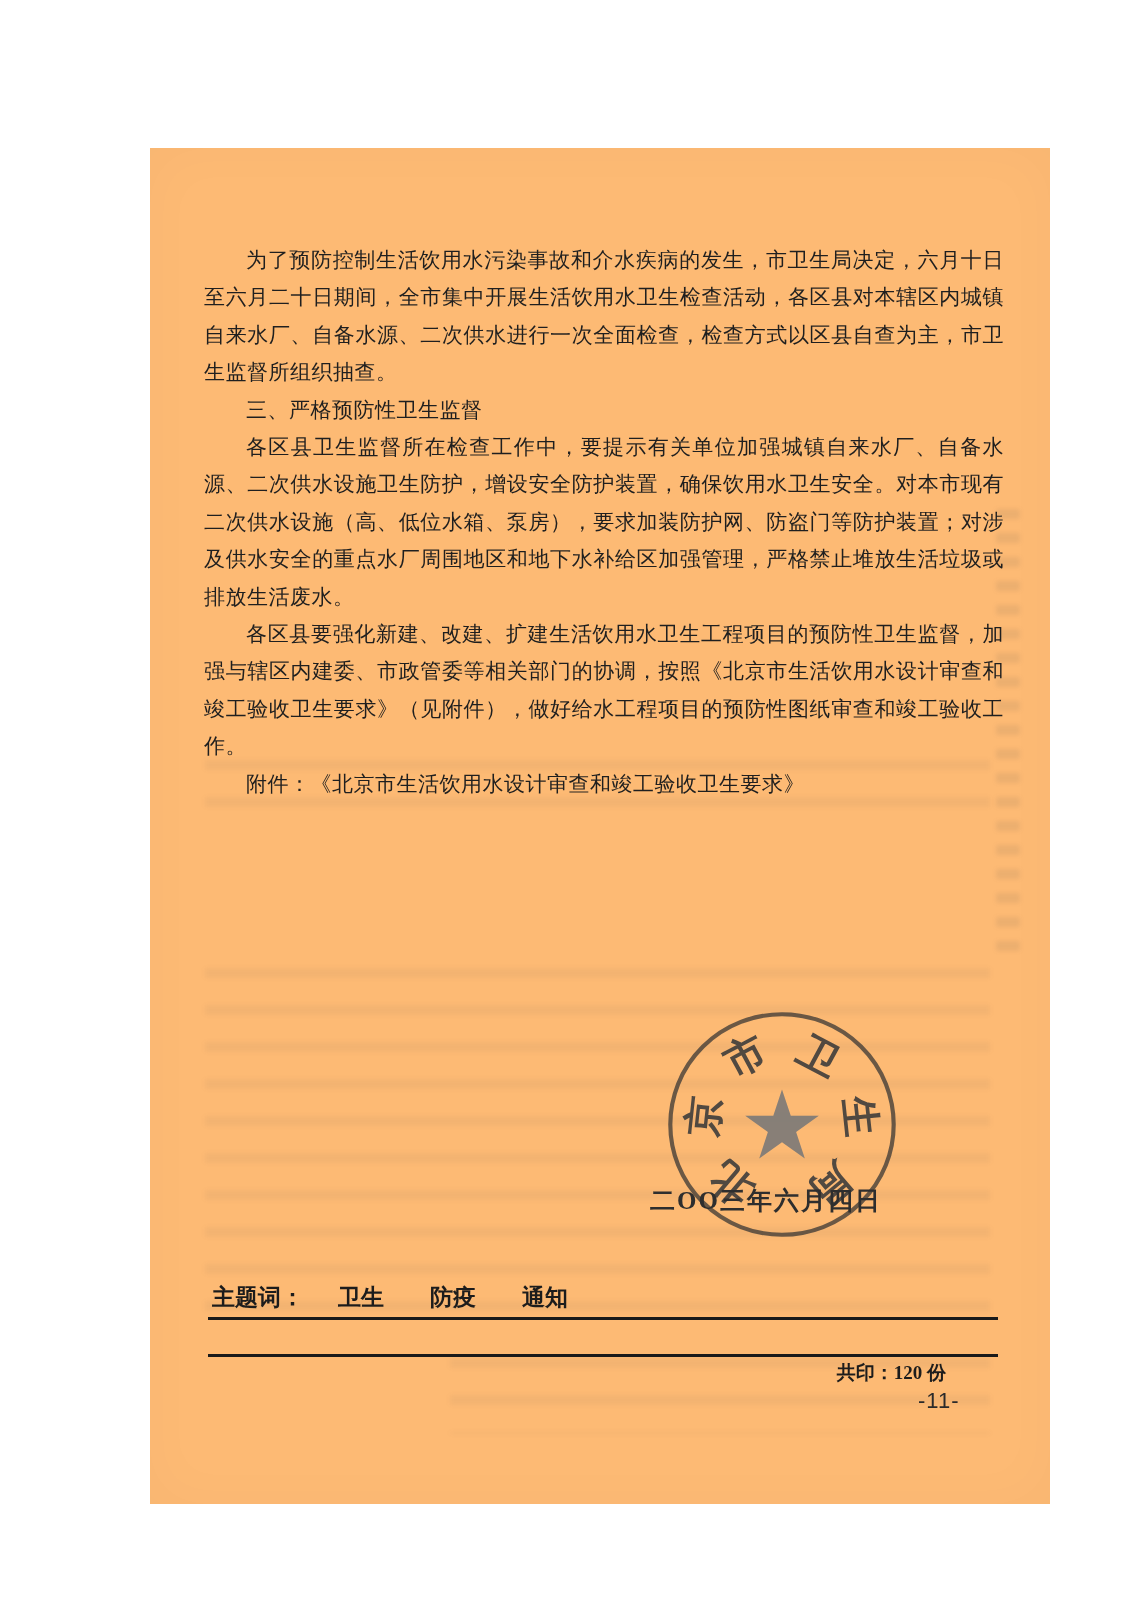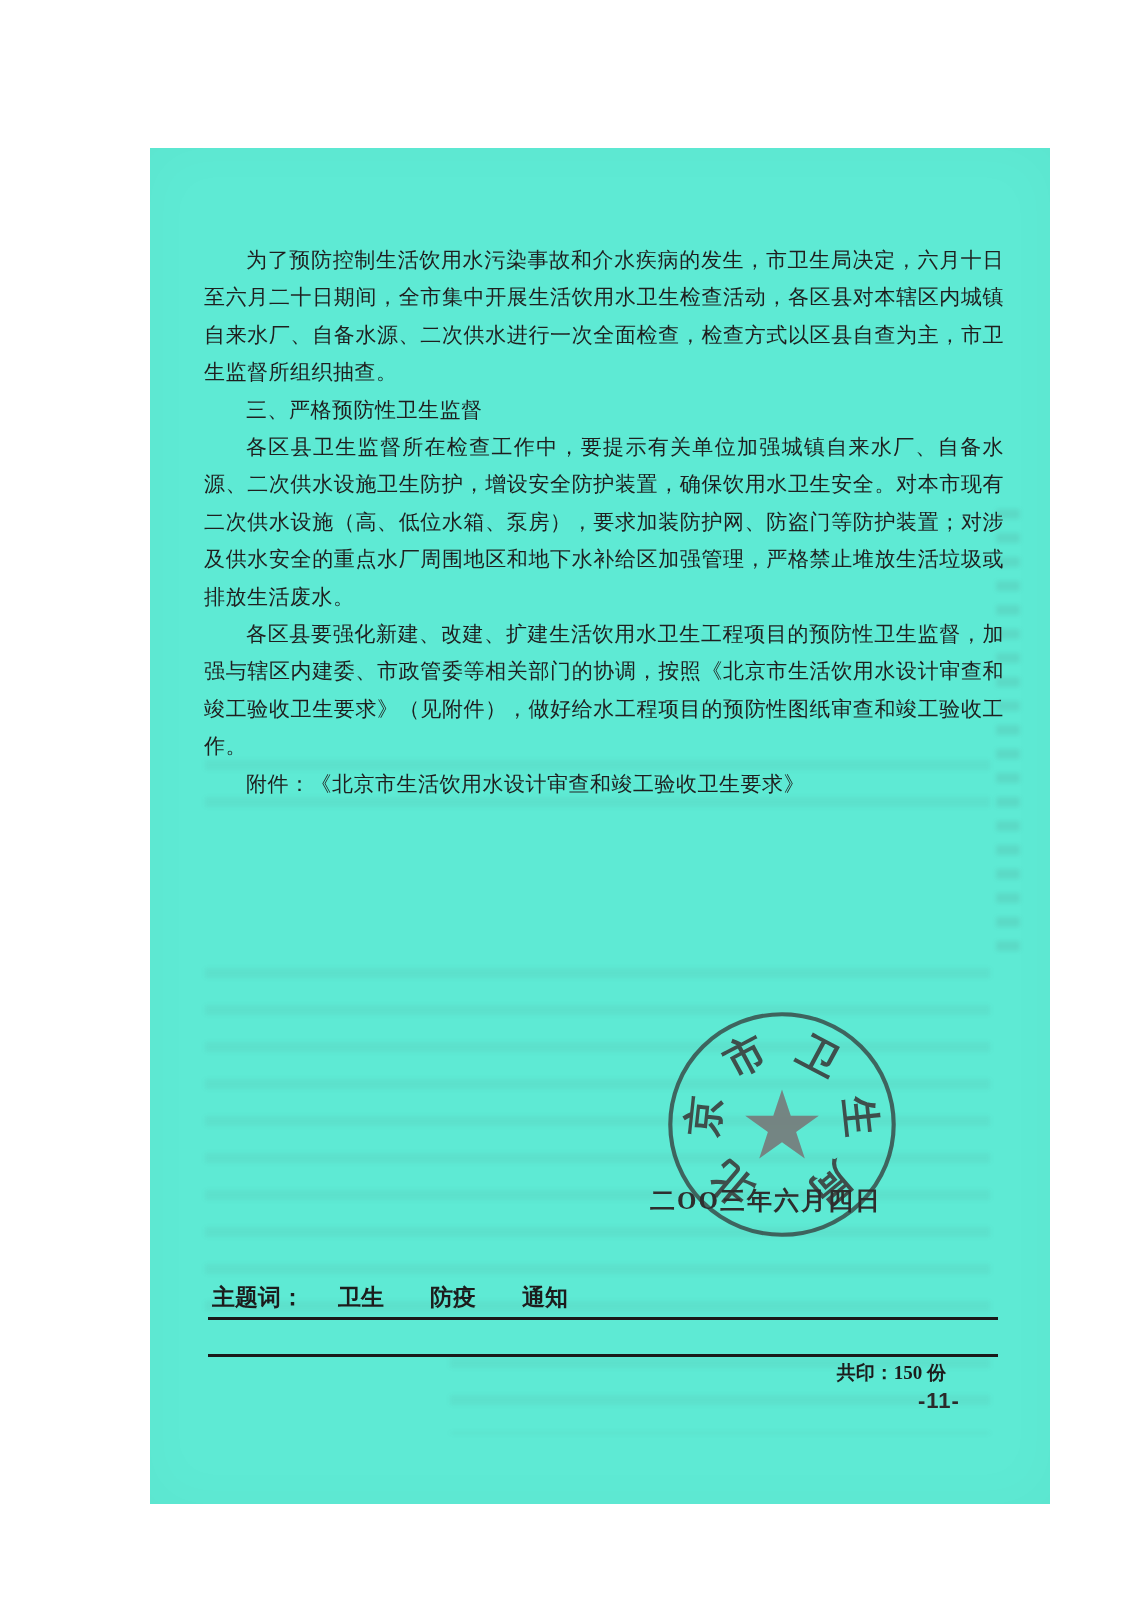--- a/index.html
+++ b/index.html
@@ -7,21 +7,21 @@
     width: 1131px; height: 1600px;
     background: #ffffff;
     font-family: "Liberation Serif", "DejaVu Serif", serif;
   }
   .stage { position: relative; width: 1131px; height: 1600px; overflow: hidden; }
 
   
   .paper {
     position: absolute; left: 150px; top: 148px;
     width: 900px; height: 1356px;
-    background: #5eead4;
+    background: #fdba74;
     box-shadow: inset 0 0 60px rgba(0,0,0,0.025);
   }
 
   
   .body-text {
     position: absolute; left: 54px; top: 94px; width: 800px;
     font-size: 21px; line-height: 37.4px; color: #1f1f1f;
     text-align: justify; letter-spacing: 0.5px;
   }
   .body-text p { margin: 0; text-indent: 2em; }
@@ -74,21 +74,21 @@
 
   .copies {
     position: absolute; left: 58px; top: 1212px; width: 790px;
     text-align: right; padding-right: 52px; box-sizing: border-box;
     font-size: 19px; font-weight: bold; color: #1c1c1c;
   }
 
   .page-number {
     position: absolute; left: 768px; top: 1240px;
     font-family: "Liberation Sans", "DejaVu Sans", sans-serif;
-    font-size: 22px; font-weight: bold; color: #2a2a2a; letter-spacing: 1px;
+    font-size: 22px; font-weight: normal; color: #2a2a2a; letter-spacing: 1px;
   }
 </style>
 </head>
 <body>
 
 <div class="stage">
   <div class="paper">
 
     <div class="smudge vert" style="left:846px; top:355px; width:24px; height:460px;"></div>
     <div class="smudge" style="left:55px; top:598px; width:785px; height:62px;"></div>
@@ -120,17 +120,17 @@
       <span class="subject-term">卫生</span>
       <span class="subject-term">防疫</span>
       <span class="subject-term">通知</span>
     </div>
 
     <div class="rule rule1"></div>
 
 
     <div class="rule rule2"></div>
 
-    <div class="copies">共印：150 份</div>
+    <div class="copies">共印：120 份</div>
 
     <div class="page-number">-11-</div>
   </div>
 </div>
 
 </body></html>

